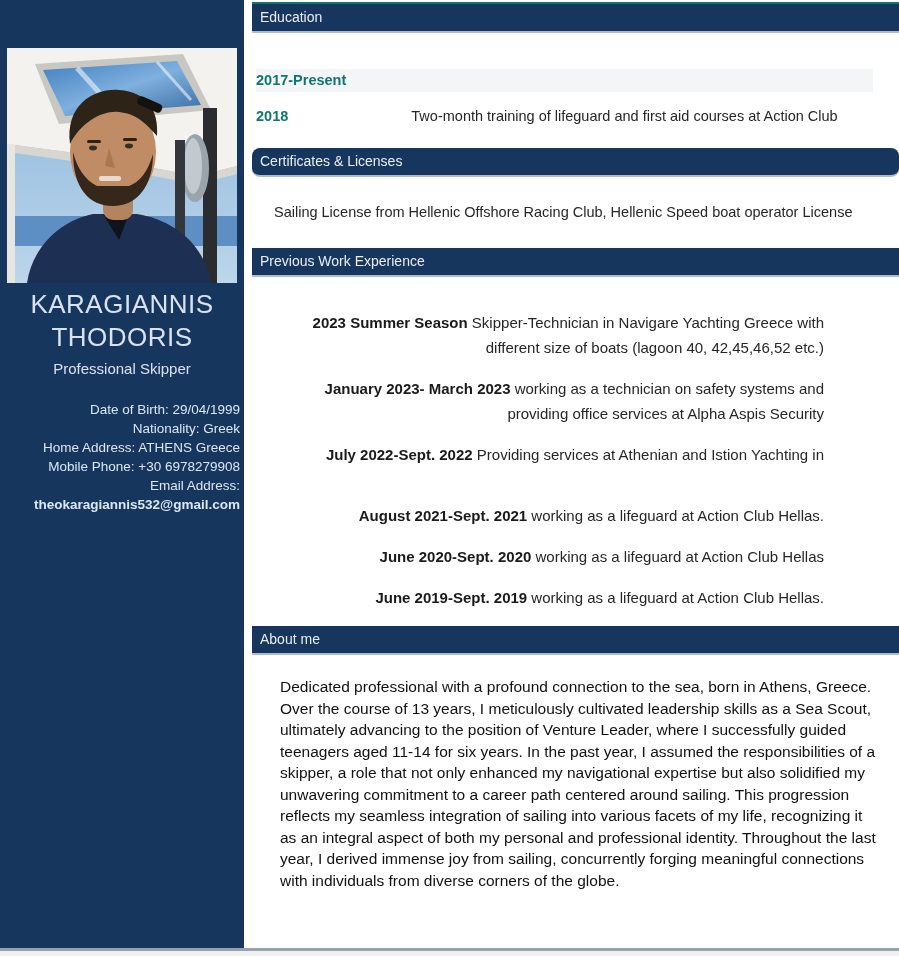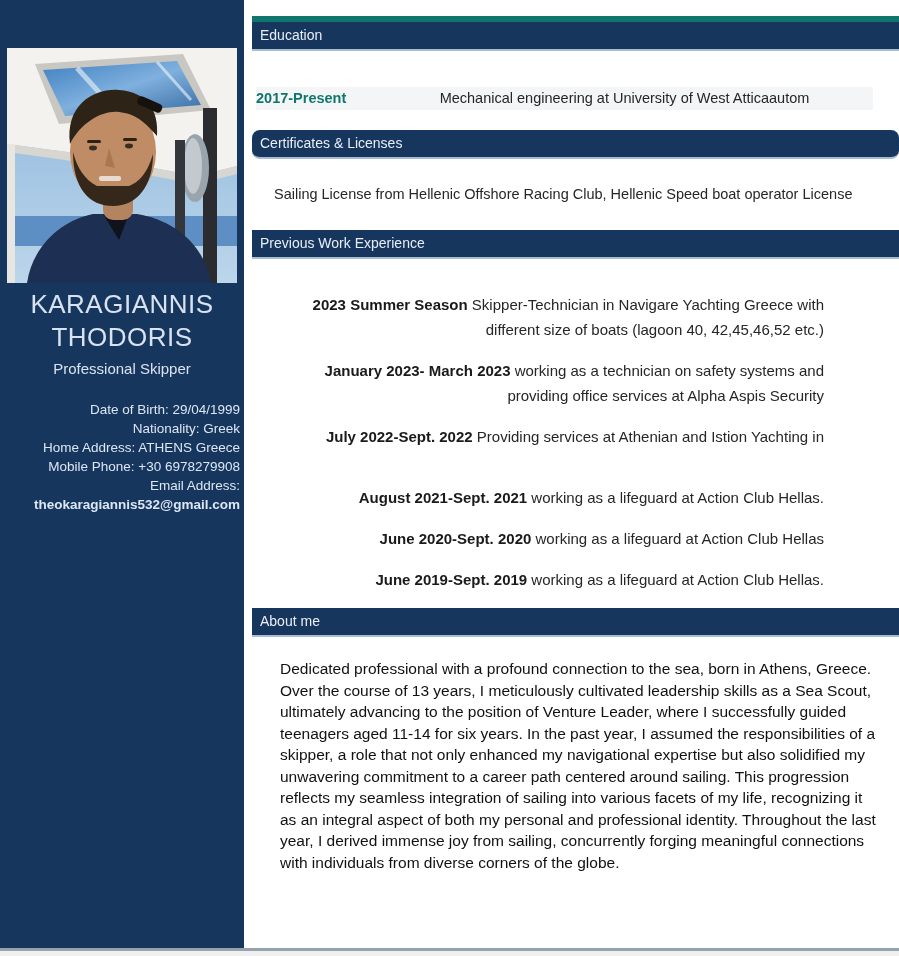--- a/index.html
+++ b/index.html
@@ -32,21 +32,21 @@
   .contact .bold{font-weight:700;}
   
   .content{
     position:absolute;left:244px;top:0;width:655px;height:948px;background:#fff;
   }
   .bar{
     margin-left:8px;height:27px;line-height:27px;
     background:#17365d;border-bottom:2px solid #a9bcd6;
     color:#e9eef6;font-size:14px;padding-left:8px;
   }
-  .bar.first{margin-top:16px;border-top:6px solid #0f766e;}
+  .bar.first{margin-top:2px;border-top:2px solid #0f766e;}
   .edu-table{margin:36px 0 0 12px;width:617px;font-size:14.5px;color:#262626;}
   .edu-row{display:flex;align-items:center;padding:2px 0;line-height:19px;}
   .edu-row.hl{background:#f4f5f7;}
   .edu-row + .edu-row{margin-top:13px;}
   .edu-period{width:130px;text-align:left;font-weight:700;color:#0f766e;flex:none;}
   .edu-desc{flex:1;text-align:center;padding-right:10px;}
   .bar.cert{margin-top:20px;border-radius:8px;}
   .cert-text{
     margin-top:25px;text-align:left;font-size:14.5px;color:#262626;
     padding:0 20px 0 30px;line-height:20px;
@@ -147,21 +147,24 @@
 
   <main class="content">
 
     <div class="bar first">
       <span>Education</span>
     </div>
 
     <div class="edu-table">
       <div class="edu-row hl">
         <div class="edu-period">2017-Present</div>
-        <div class="edu-desc">Mechanical engineering at University of West Atticaautom</div>
+      </div>
+      <div class="edu-row">
+        <div class="edu-period">2018</div>
+        <div class="edu-desc">Two-month training of lifeguard and first aid courses at Action Club</div>
       </div>
     </div>
 
     <div class="bar cert">
       <span>Certificates &amp; Licenses</span>
     </div>
 
     <div class="cert-text">Sailing License from Hellenic Offshore Racing Club, Hellenic Speed boat operator License</div>
 
     <div class="bar pwe">

